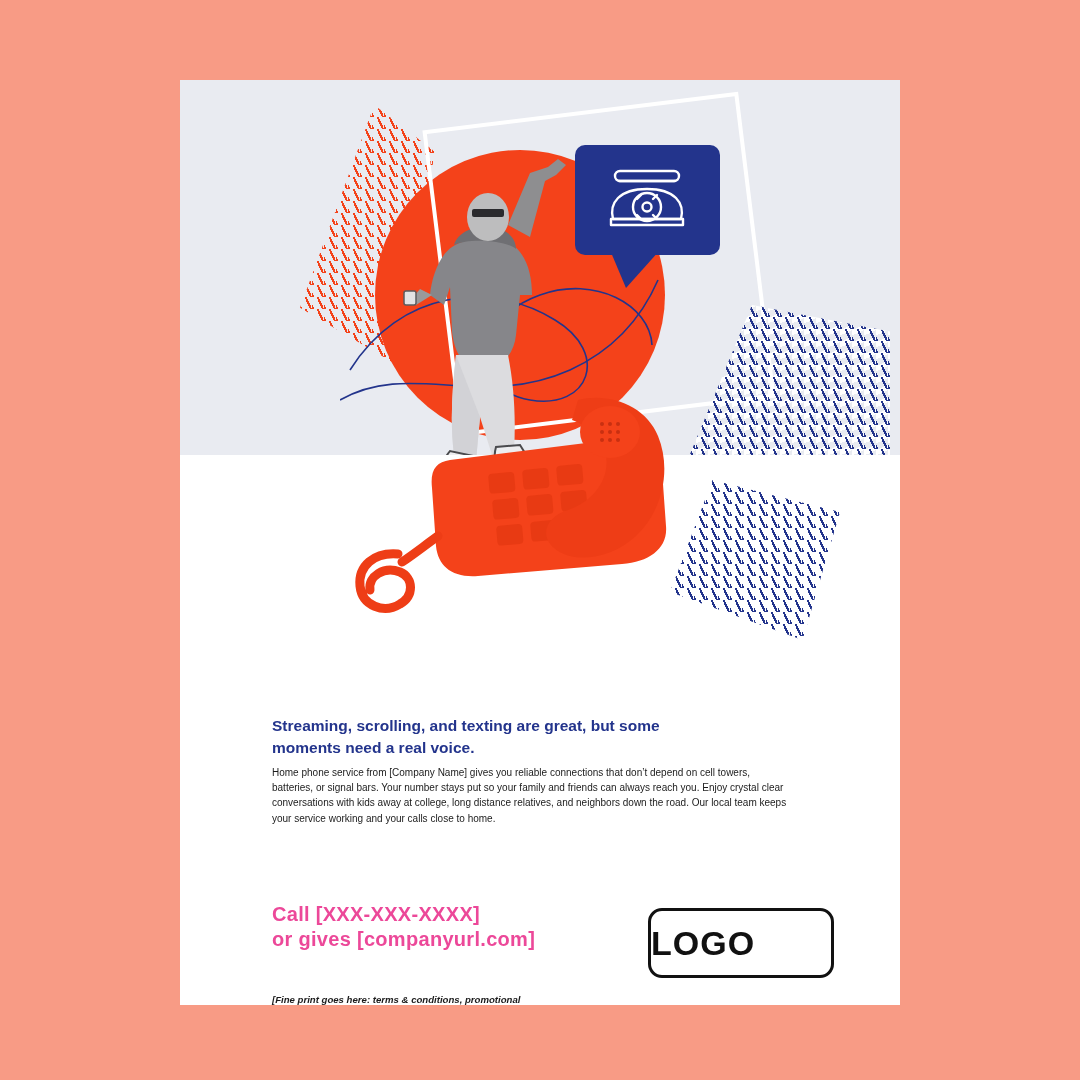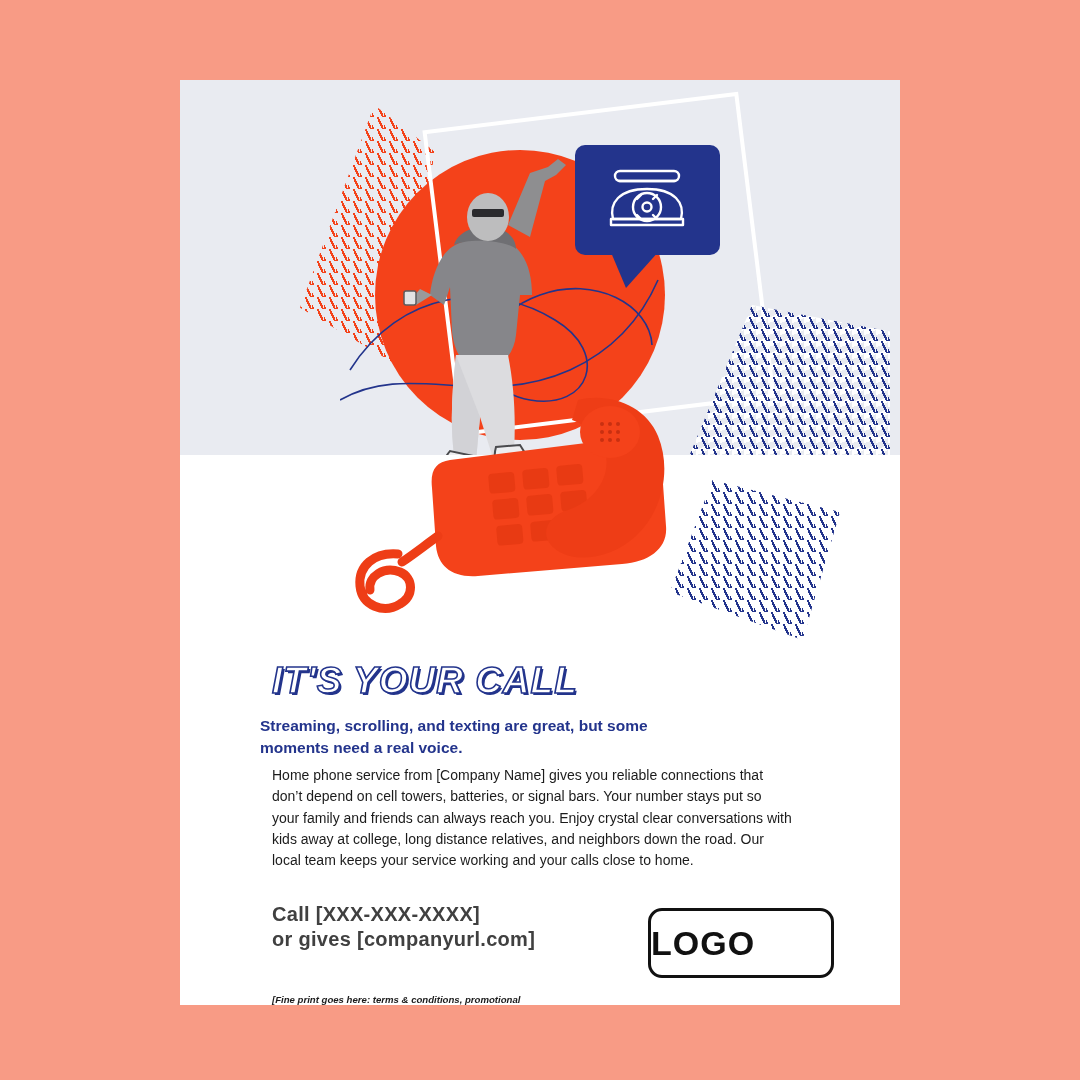--- a/index.html
+++ b/index.html
@@ -157,45 +157,45 @@
     font-weight: bold;
     font-style: italic;
     letter-spacing: 1px;
     color: #ffffff;
     -webkit-text-stroke: 1.6px #23348c;
     text-shadow: 2px 2px 0 #23348c;
     font-family: "Liberation Sans", sans-serif;
   }
   .subhead {
     position: absolute;
-    left: 80px;
+    left: 92px;
     top: 75px;
     width: 400px;
     font-size: 15.5px;
     font-weight: bold;
     line-height: 1.45;
     color: #23348c;
   }
   .body-copy {
     position: absolute;
     left: 92px;
     top: 125px;
     width: 520px;
-    font-size: 14px;
+    font-size: 10px;
     line-height: 1.52;
     color: #1b1b1b;
   }
   .cta {
     position: absolute;
     left: 92px;
     top: 262px;
     font-size: 20px;
     font-weight: bold;
     line-height: 1.25;
-    color: #404040;
+    color: #ec4899;
     letter-spacing: 0.3px;
   }
   .fineprint {
     position: absolute;
     left: 92px;
     top: 322px;
     width: 260px;
     font-size: 9.6px;
     font-style: italic;
     font-weight: bold;
@@ -321,21 +321,20 @@
 
       <g stroke="#ee3d16" stroke-width="9" fill="none" stroke-linecap="round">
         <path d="M128,196 C114,206 104,214 92,222"></path>
         <path d="M88,214 C64,212 48,226 50,246 C52,266 74,274 90,264 C104,256 104,238 90,232 C74,226 58,236 60,250"></path>
       </g>
     </svg>
   </div>
 
   <div class="content">
 
-    <div class="headline">IT'S YOUR CALL</div>
 
     <div class="subhead">Streaming, scrolling, and texting are great, but some moments need a real voice.</div>
 
     <div class="body-copy">Home phone service from [Company Name] gives you reliable connections that don’t depend on cell towers, batteries, or signal bars. Your number stays put so your family and friends can always reach you. Enjoy crystal clear conversations with kids away at college, long distance relatives, and neighbors down the road. Our local team keeps your service working and your calls close to home.</div>
 
     <div class="cta">
       <div>Call [XXX-XXX-XXXX]</div>
       <div>or gives [companyurl.com]</div>
     </div>
 

